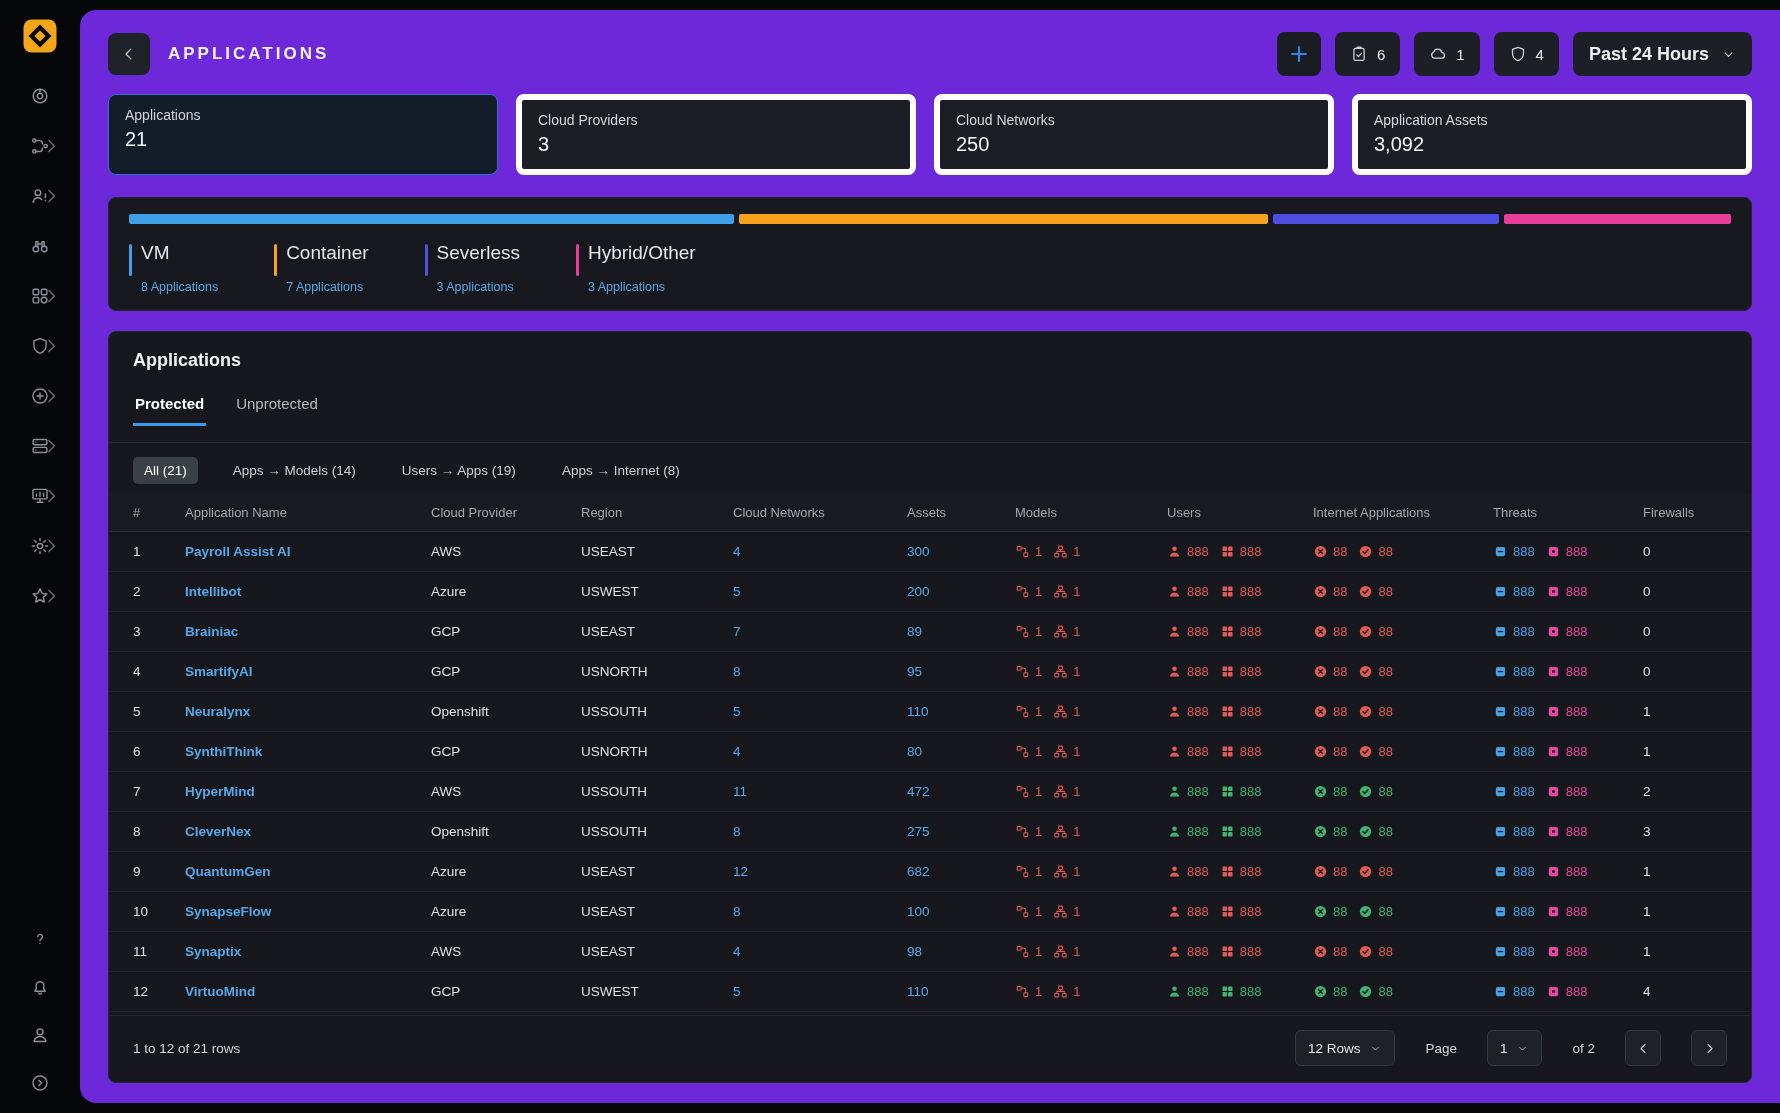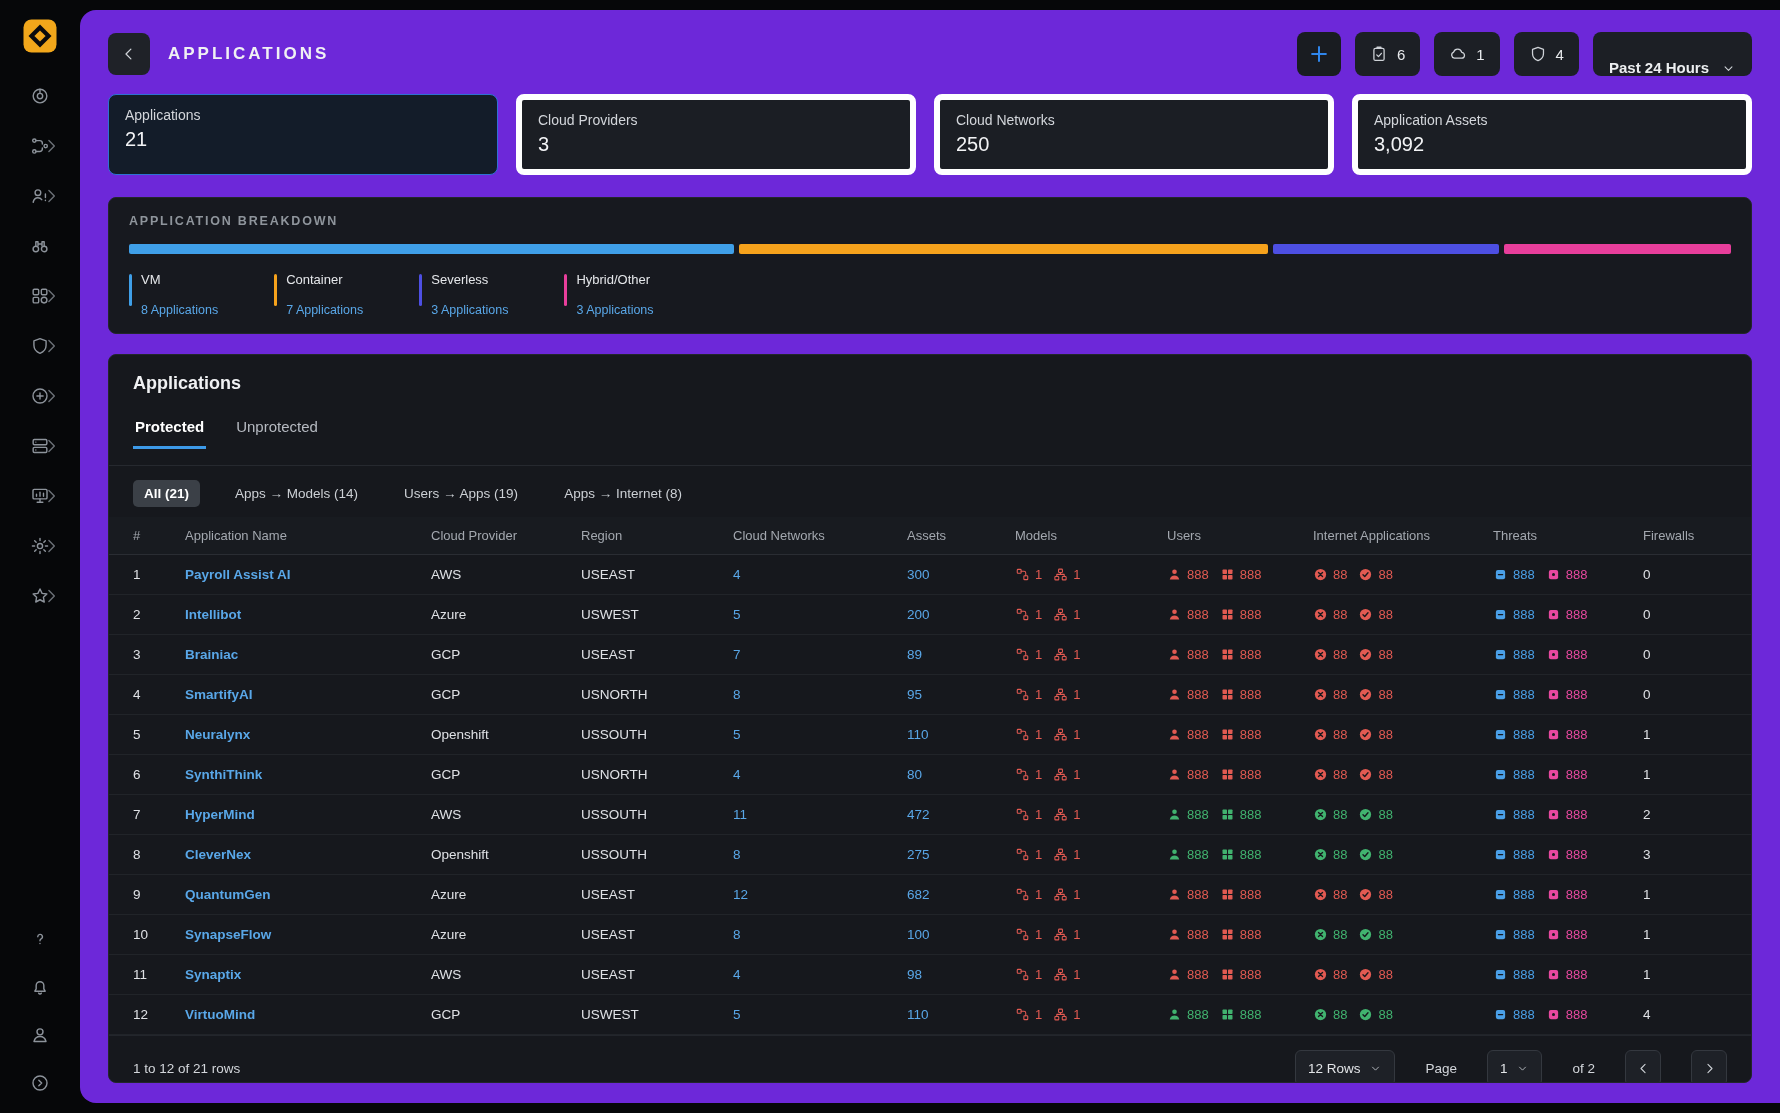--- a/index.html
+++ b/index.html
@@ -27,57 +27,57 @@
 
   .topbar { display:flex; align-items:center; gap:18px; padding:22px 28px 16px 28px; }
   .back-btn { width:42px; height:42px; background:#1f2228; border:none; border-radius:8px; color:#cfd3d8; cursor:pointer; display:flex; align-items:center; justify-content:center; }
   .back-btn .icon { width:18px; height:18px; }
   .page-title { font-size:17px; font-weight:700; letter-spacing:3px; margin:0; color:#f0f1f3; }
   .top-actions { margin-left:auto; display:flex; align-items:center; gap:14px; }
   .add-btn { width:44px; height:44px; background:#191c21; border:none; border-radius:8px; color:#2f86ec; cursor:pointer; display:flex; align-items:center; justify-content:center; }
   .add-btn .icon { width:22px; height:22px; }
   .tbadge { height:44px; background:#1c1f25; border:none; border-radius:8px; color:#e8eaed; display:flex; align-items:center; gap:9px; padding:0 15px; font-size:15px; cursor:pointer; }
   .tbadge .icon { width:18px; height:18px; color:#ced2d7; }
-  .time-filter { height:44px; background:#1c1f25; border:none; border-radius:8px; color:#eceef0; display:flex; align-items:flex-end; gap:12px; padding:0 16px; font-size:15px; font-weight:700; cursor:pointer; }
+  .time-filter { height:44px; background:#1c1f25; border:none; border-radius:8px; color:#eceef0; display:flex; align-items:center; gap:12px; padding:0 16px; font-size:18px; font-weight:700; cursor:pointer; }
   .time-filter .icon { width:15px; height:15px; color:#cfd3d8; }
 
   
   .stats { display:flex; gap:18px; padding:2px 28px 2px 28px; }
   .stat-card { flex:1; background:#1b1e24; border:6px solid #ffffff; border-radius:8px; padding:12px 16px 13px; cursor:pointer; }
   .stat-card.selected { border:1.5px solid #2e72d2; background:#131c29; }
   .stat-label { font-size:14px; color:#d3d6db; }
   .stat-value { font-size:20px; color:#f2f3f5; margin-top:5px; }
 
   
   .breakdown { margin:20px 28px 0 28px; background:#17191f; border:1px solid #23262c; border-radius:8px; padding:16px 20px 16px; }
   .bd-title { font-size:12.5px; letter-spacing:1.8px; color:#8f959c; margin-bottom:16px; font-weight:700; }
   .stackbar { display:flex; gap:5px; height:10px; }
   .seg { border-radius:2px; cursor:pointer; }
   .legend { display:flex; gap:56px; margin-top:18px; }
   .legend-item { display:flex; gap:9px; }
   .tick { width:3px; height:32px; border-radius:2px; margin-top:2px; }
-  .legend-label { font-size:13px; color:#e5e7ea; }
+  .legend-label { font-size:19px; color:#e5e7ea; }
   .legend-count { font-size:12.5px; color:#59a7e8; margin-top:16px; cursor:pointer; }
 
   
   .apps { flex:1; margin:20px 28px 20px 28px; background:#16181d; border:1px solid #23262c; border-radius:8px; display:flex; flex-direction:column; overflow:hidden; }
   .apps-head { display:flex; align-items:center; justify-content:space-between; padding:18px 24px 4px; }
   .apps-title { font-size:18px; font-weight:700; margin:0; color:#f0f1f3; }
   .search { display:flex; align-items:center; gap:9px; background:#1e2127; border:1px solid #34383f; border-radius:6px; height:38px; width:272px; padding:0 12px; }
   .search .icon { width:16px; height:16px; color:#9aa0a6; flex:0 0 16px; }
   .search input { background:transparent; border:none; outline:none; color:#e8eaed; font-size:14px; width:100%; font-family:inherit; }
   .search input::placeholder { color:#9aa0a6; }
 
   .tabs { display:flex; gap:28px; padding:10px 24px 16px; border-bottom:1px solid #26292f; }
   .tab { padding:10px 2px 11px; font-size:15px; color:#b6bac1; cursor:pointer; border-bottom:3px solid transparent; }
   .tab.active { color:#ffffff; border-bottom-color:#3d9ae8; font-weight:700; }
 
   .filters { display:flex; gap:24px; align-items:center; padding:14px 24px 10px; }
   .pill { font-size:13.5px; color:#ccd0d5; padding:6px 11px; border-radius:5px; cursor:pointer; white-space:nowrap; }
-  .pill.active { background:#3b4047; color:#ffffff; font-weight:700; }
+  .pill.active { background:#3b4047; color:#ffffff; font-weight:400; }
 
   
   .table { display:flex; flex-direction:column; }
   .trow { display:grid; grid-template-columns:52px 246px 150px 152px 174px 108px 152px 146px 180px 150px 1fr;
           align-items:center; padding:0 24px; height:40px; border-bottom:1px solid #212429; font-size:13.5px; color:#dfe1e5; }
   .trow.thead { height:38px; font-size:13px; color:#a3a8af; background:#181b20; border-bottom:1px solid #2a2d33; }
   .td { overflow:hidden; white-space:nowrap; text-overflow:ellipsis; }
   .link { color:#59a7e8; cursor:pointer; }
   .name-link { font-weight:700; }
   .pair { display:flex; align-items:center; }
@@ -418,21 +418,20 @@
           <div class="stat-label">Cloud Networks</div>
           <div class="stat-value">250</div>
         </div>
         <div class="stat-card">
           <div class="stat-label">Application Assets</div>
           <div class="stat-value">3,092</div>
         </div>
       </section>
 
     <section class="breakdown">
-      <div class="bd-title">APPLICATION BREAKDOWN</div>
       <div class="stackbar" id="stackbar">
           <div class="seg" style="flex-grow: 8; background: rgb(63, 159, 232);"></div>
           <div class="seg" style="flex-grow: 7; background: rgb(246, 162, 28);"></div>
           <div class="seg" style="flex-grow: 3; background: rgb(77, 79, 227);"></div>
           <div class="seg" style="flex-grow: 3; background: rgb(232, 62, 155);"></div>
         </div>
       <div class="legend" id="legend">
           <div class="legend-item">
             <div class="tick" style="background: rgb(63, 159, 232);"></div>
             <div>

